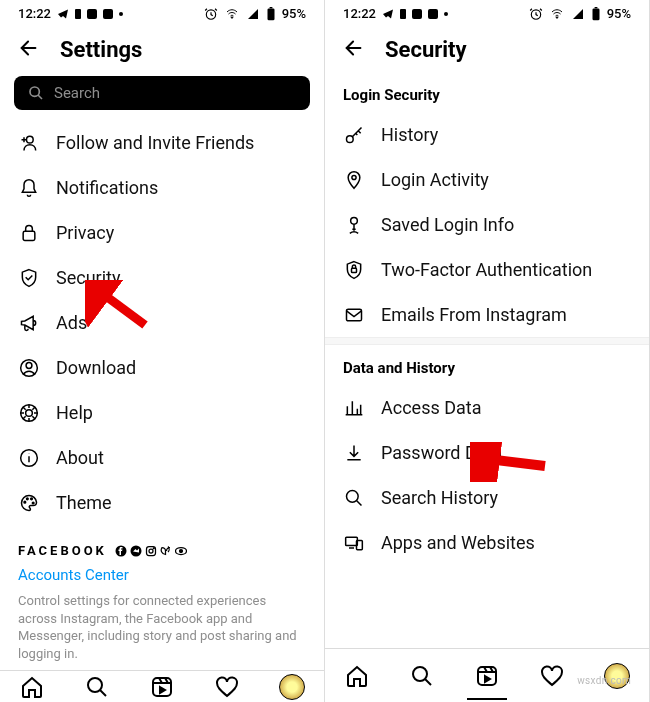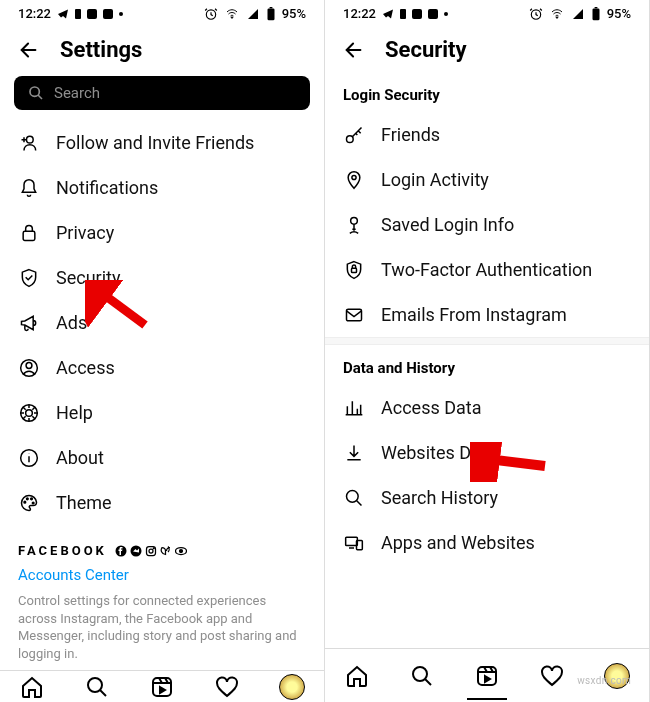--- a/index.html
+++ b/index.html
@@ -34,21 +34,20 @@
   }
   .sb-left, .sb-right { display: flex; align-items: center; gap: 6px; }
   .sb-right svg, .sb-left svg { display: block; }
   .sb-dot { width:4px; height:4px; background:#000; border-radius:50%; }
   .sb-black { width:10px; height:10px; background:#000; border-radius:2px;}
   .sb-thin { width:6px; height:10px; background:#000; border-radius:1px;}
 
   
   .header {
     display: flex;
-    align-items: center;
     gap: 20px;
     padding: 14px 18px 10px 18px;
   }
   .header .title {
     font-size: 22px;
     font-weight: 700;
     color: #000;
   }
 
   
@@ -218,21 +217,21 @@
     <span>Ads</span>
   </div>
   <div class="row">
     <span class="ricon">
         <svg width="20" height="20" viewBox="0 0 24 24" fill="none" stroke="#000" stroke-width="1.8">
           <circle cx="12" cy="12" r="10"></circle>
           <circle cx="12" cy="9" r="3.5"></circle>
           <path d="M5 20c2-3 5-4 7-4s5 1 7 4"></path>
         </svg>
       </span>
-    <span>Access</span>
+    <span>Download</span>
   </div>
   <div class="row">
     <span class="ricon">
         <svg width="20" height="20" viewBox="0 0 24 24" fill="none" stroke="#000" stroke-width="1.8">
           <circle cx="12" cy="12" r="10"></circle>
           <circle cx="12" cy="12" r="4"></circle>
           <path d="M12 2v4M12 18v4M2 12h4M18 12h4M5 5l3 3M16 16l3 3M5 19l3-3M16 8l3-3"></path>
         </svg>
       </span>
     <span>Help</span>
@@ -369,21 +368,21 @@
 
   <div class="section-title">Login Security</div>
 
   <div class="row">
     <span class="ricon">
         <svg width="20" height="20" viewBox="0 0 24 24" fill="none" stroke="#000" stroke-width="1.8">
           <circle cx="7" cy="17" r="4"></circle>
           <path d="M10 14 L21 3M17 7l3 3M14 10l2 2"></path>
         </svg>
       </span>
-    <span>Friends</span>
+    <span>History</span>
   </div>
   <div class="row">
     <span class="ricon">
         <svg width="20" height="20" viewBox="0 0 24 24" fill="none" stroke="#000" stroke-width="1.8">
           <path d="M12 2a7 7 0 017 7c0 5-7 13-7 13S5 14 5 9a7 7 0 017-7z"></path>
           <circle cx="12" cy="9" r="2.5"></circle>
         </svg>
       </span>
     <span>Login Activity</span>
   </div>
@@ -427,21 +426,21 @@
         </svg>
       </span>
     <span>Access Data</span>
   </div>
   <div class="row">
     <span class="ricon">
         <svg width="20" height="20" viewBox="0 0 24 24" fill="none" stroke="#000" stroke-width="1.8">
           <path d="M12 3v13M7 11l5 5 5-5M4 20h16"></path>
         </svg>
       </span>
-    <span>Websites Data</span>
+    <span>Password Data</span>
   </div>
   <div class="row">
     <span class="ricon">
         <svg width="20" height="20" viewBox="0 0 24 24" fill="none" stroke="#000" stroke-width="1.8">
           <circle cx="10" cy="10" r="7"></circle>
           <path d="M15 15l6 6"></path>
         </svg>
       </span>
     <span>Search History</span>
   </div>

